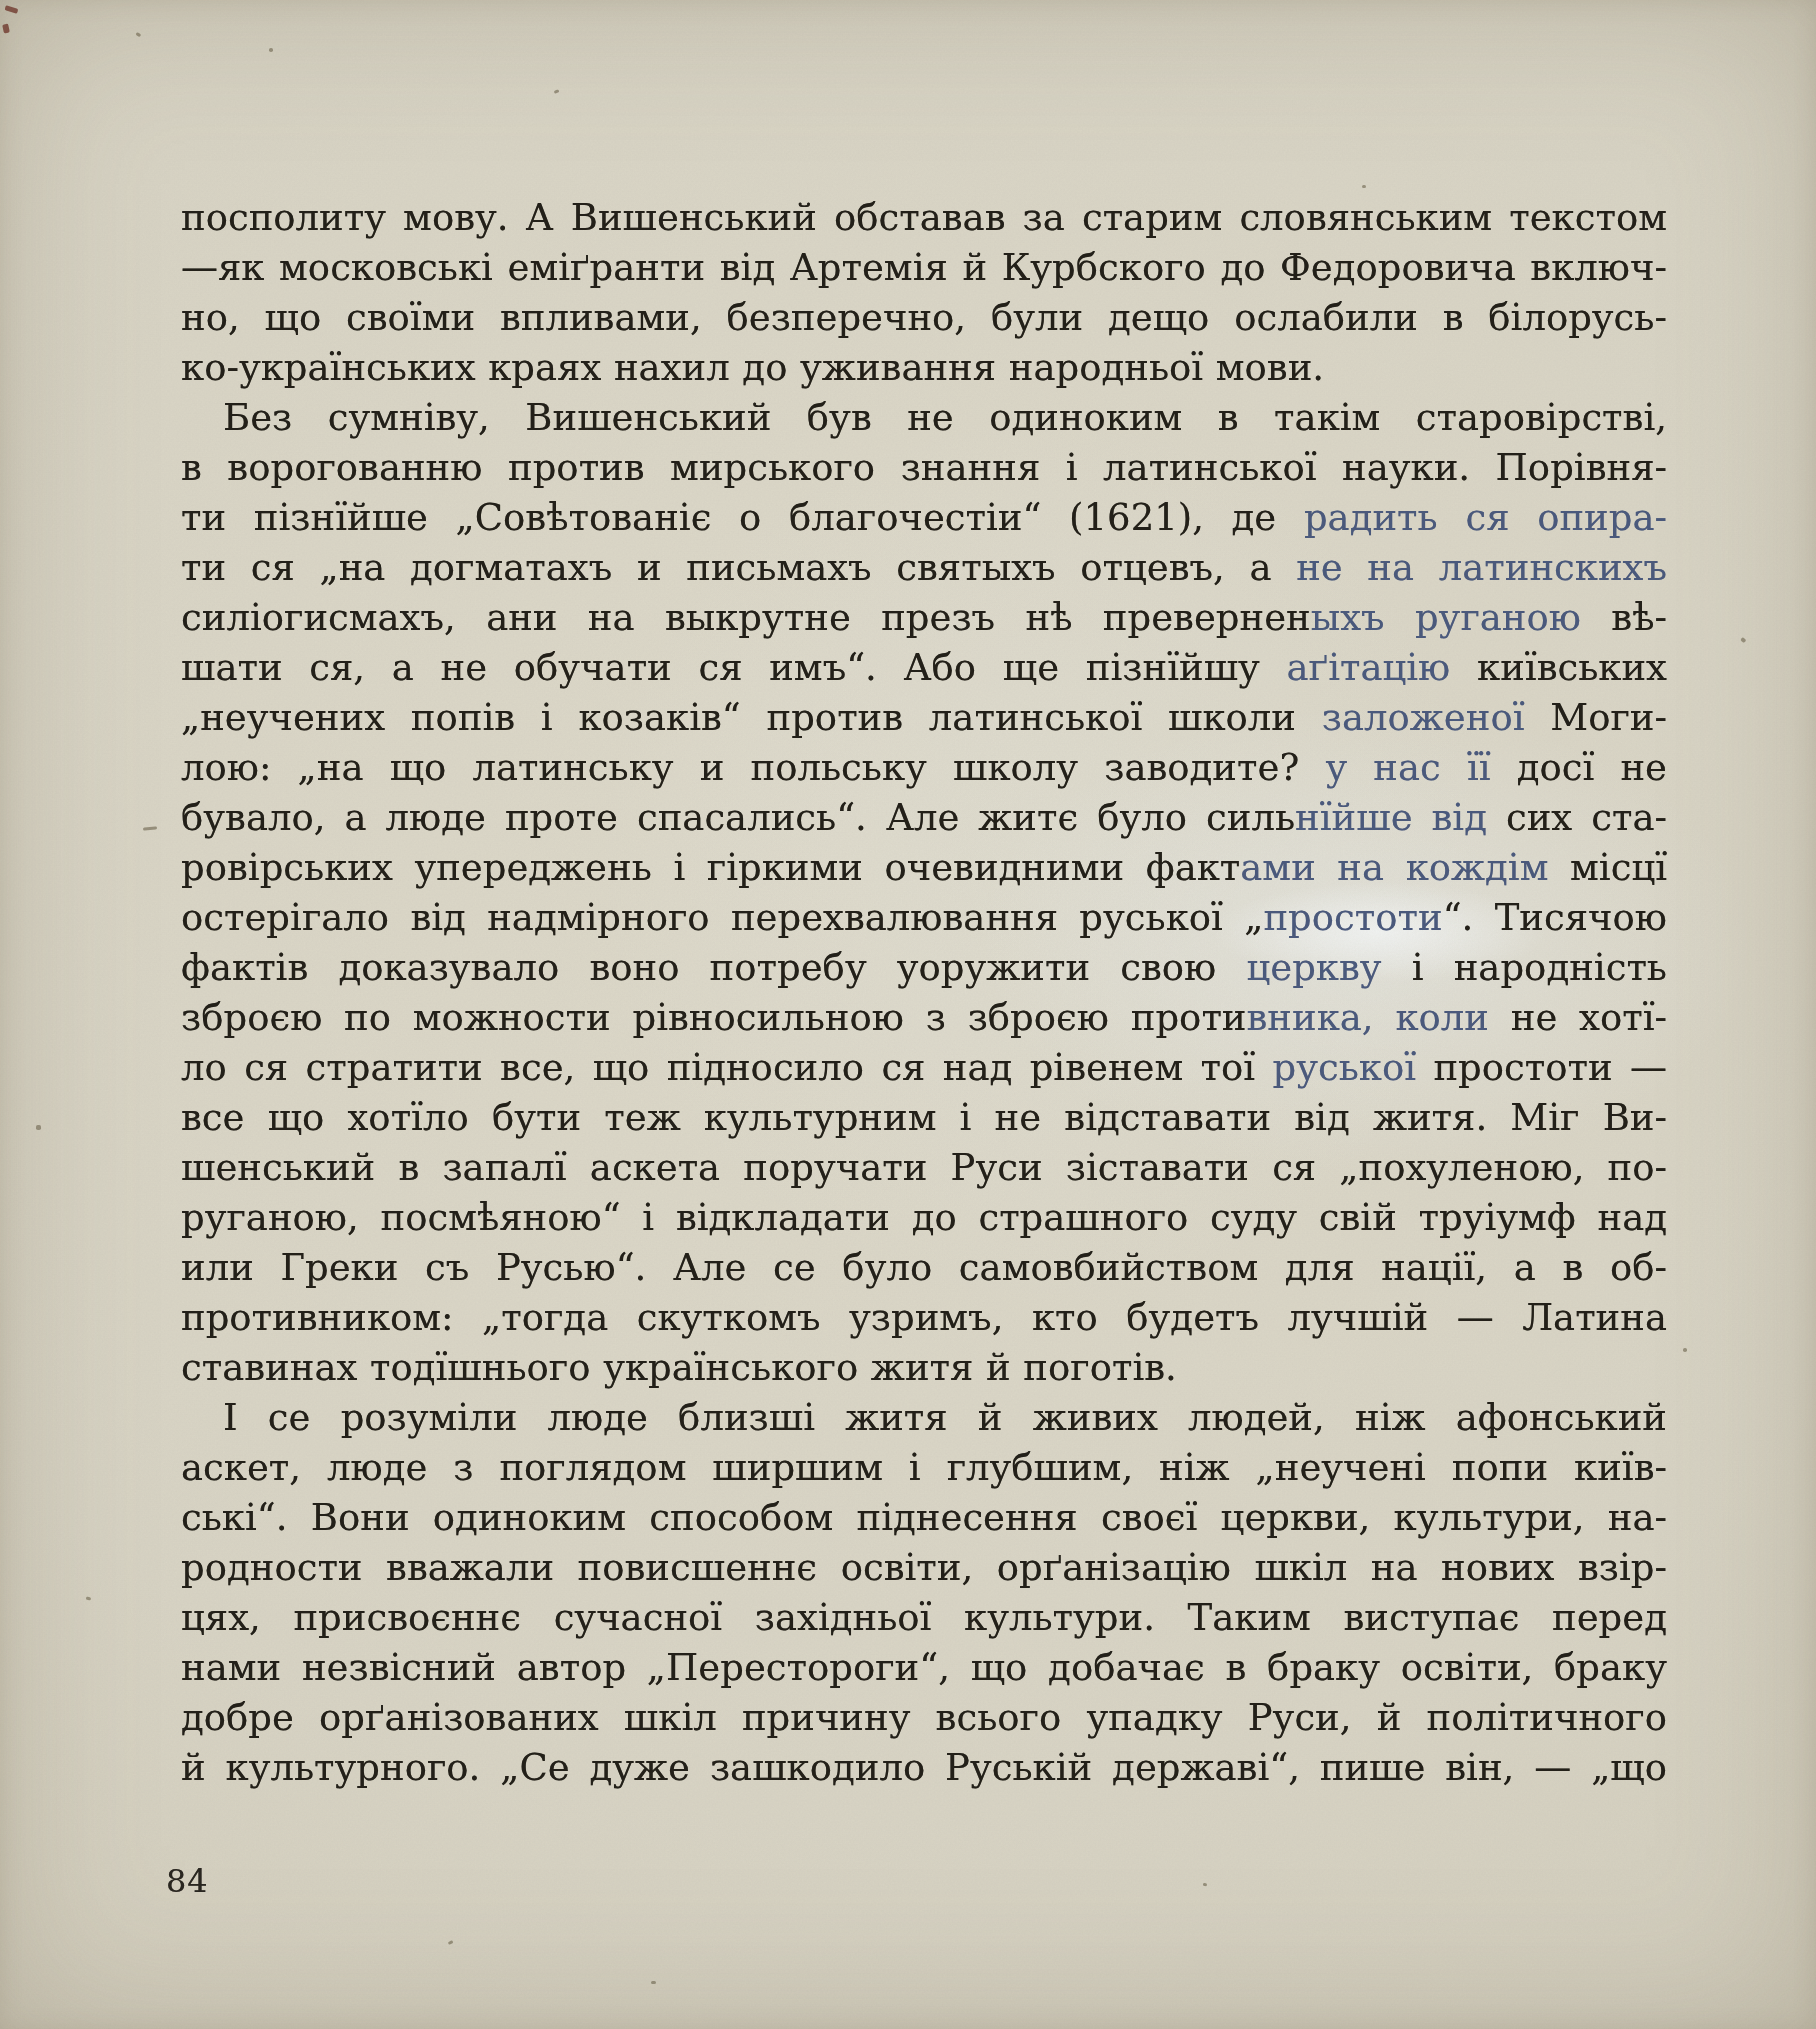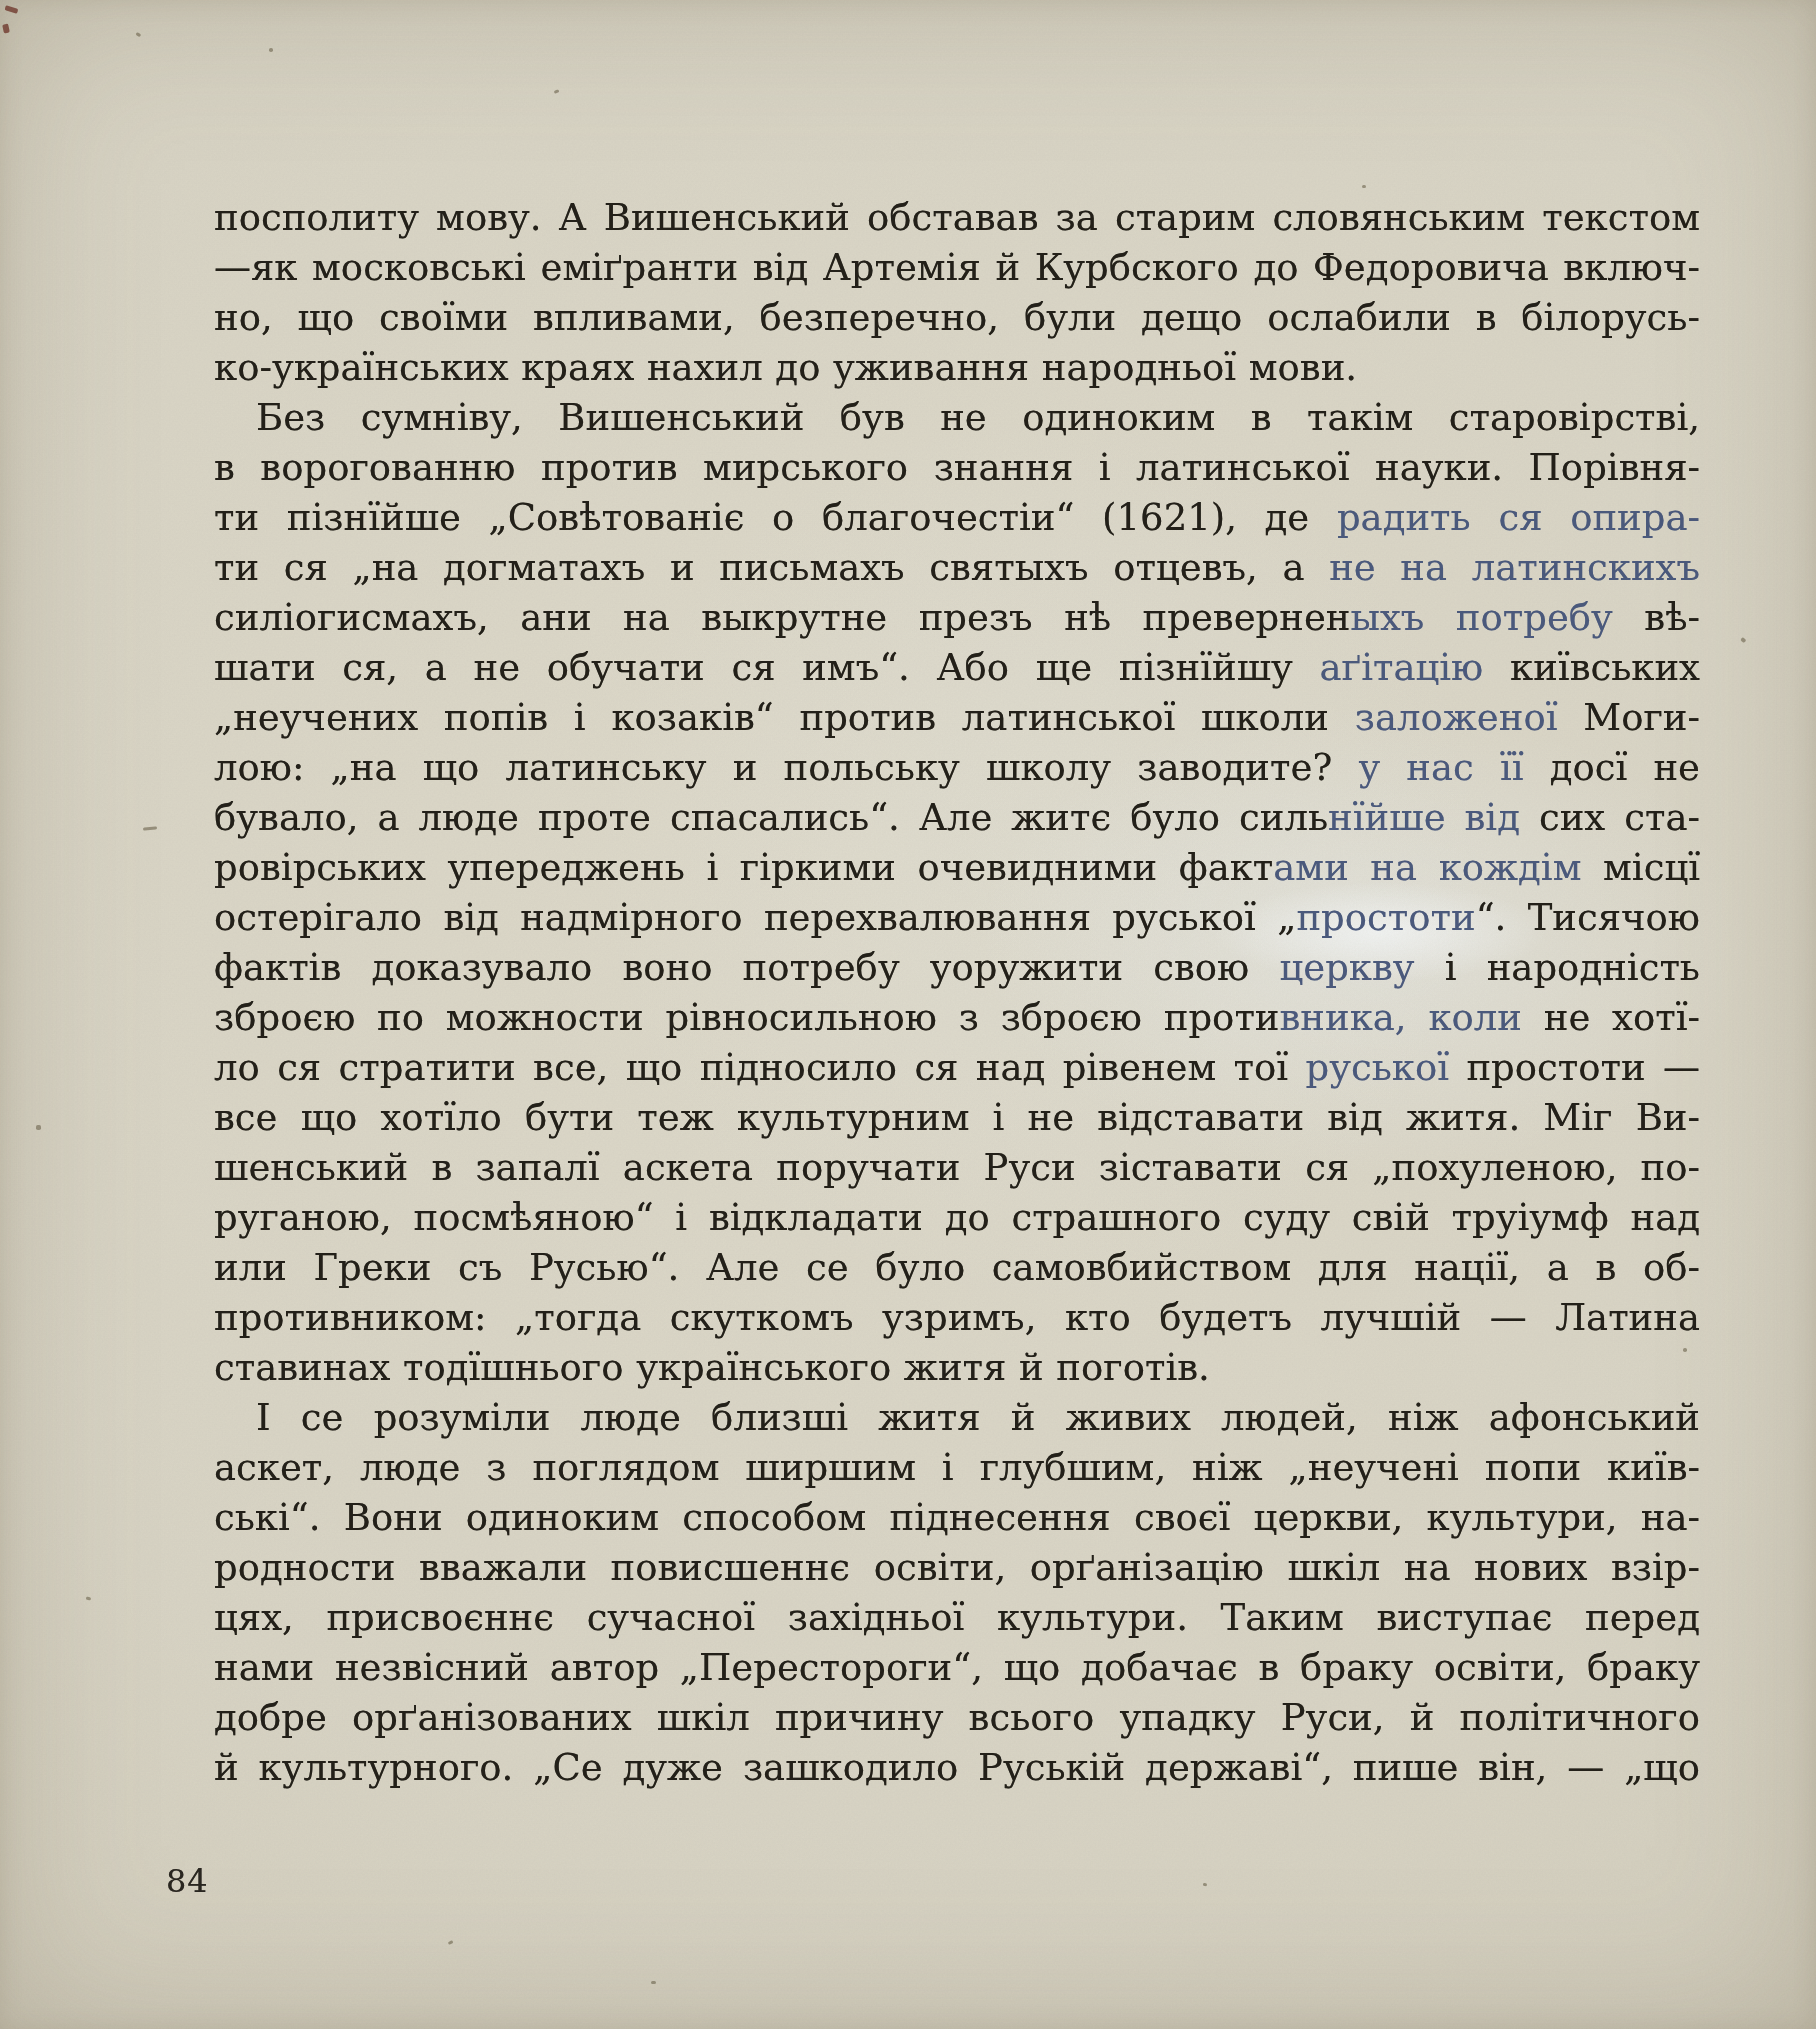--- a/index.html
+++ b/index.html
@@ -25,21 +25,21 @@
     background:radial-gradient(closest-side, rgba(235,239,241,.42), rgba(235,239,241,0));}
   .patch-b{left:1212px;top:882px;width:335px;height:100px;
     background:radial-gradient(closest-side, rgba(246,249,251,.7), rgba(246,249,251,0));}
   .patch-c{left:588px;top:407px;width:905px;height:905px;
     background:radial-gradient(closest-side, rgba(228,230,226,.22), rgba(228,230,226,0));}
 
   
   .speck{position:absolute;background:rgba(98,90,66,.55);border-radius:1.8px;pointer-events:none;}
   .mark-red{position:absolute;background:rgba(104,30,24,.72);border-radius:1.8px;pointer-events:none;}
 
-  #text-block{position:absolute;left:181px;top:193px;width:1486px;margin-left:33px;}
+  #text-block{position:absolute;left:181px;top:193px;width:1486px;}
   .line{
     height:50px;
     font-size:37px;
     line-height:50px;
     color:#232019;
     text-align:justify;
     -moz-text-align-last:justify;
     text-align-last:justify;
     overflow:hidden;
     word-spacing:0.9px;
@@ -82,21 +82,21 @@
 
   <div id="text-block">
       <div class="line"><span class="ink-black">посполиту мову. А Вишенський обставав за старим словянським текстом</span></div>
       <div class="line"><span class="ink-black">—як московські еміґранти від Артемія й Курбского до Федоровича включ-</span></div>
       <div class="line"><span class="ink-black">но, що своїми впливами, безперечно, були дещо ослабили в білорусь-</span></div>
       <div class="line end"><span class="ink-black">ко-українських краях нахил до уживання народньої мови.</span></div>
       <div class="line indent"><span class="ink-black">Без сумніву, Вишенський був не одиноким в такім старовірстві,</span></div>
       <div class="line"><span class="ink-black">в ворогованню против мирського знання і латинської науки. Порівня-</span></div>
       <div class="line"><span class="ink-black">ти пізнїйше „Совѣтованіє о благочестіи“ (1621), де </span><span class="ink-blue">радить ся опира-</span></div>
       <div class="line"><span class="ink-black">ти ся „на догматахъ и письмахъ святыхъ отцевъ, а </span><span class="ink-blue">не на латинскихъ</span></div>
-      <div class="line"><span class="ink-black">силіогисмахъ, ани на выкрутне презъ нѣ превернен</span><span class="ink-blue">ыхъ потребу</span><span class="ink-black"> вѣ-</span></div>
+      <div class="line"><span class="ink-black">силіогисмахъ, ани на выкрутне презъ нѣ превернен</span><span class="ink-blue">ыхъ руганою</span><span class="ink-black"> вѣ-</span></div>
       <div class="line"><span class="ink-black">шати ся, а не обучати ся имъ“. Або ще пізнїйшу </span><span class="ink-blue">аґітацію</span><span class="ink-black"> київських</span></div>
       <div class="line"><span class="ink-black">„неучених попів і козаків“ против латинської школи </span><span class="ink-blue">заложеної</span><span class="ink-black"> Моги-</span></div>
       <div class="line"><span class="ink-black">лою: „на що латинську и польську школу заводите? </span><span class="ink-blue">у нас її</span><span class="ink-black"> досї не</span></div>
       <div class="line"><span class="ink-black">бувало, а люде проте спасались“. Але житє було силь</span><span class="ink-blue">нїйше від</span><span class="ink-black"> сих ста-</span></div>
       <div class="line"><span class="ink-black">ровірських упереджень і гіркими очевидними факт</span><span class="ink-blue">ами на кождім</span><span class="ink-black"> місцї</span></div>
       <div class="line"><span class="ink-black">остерігало від надмірного перехвалювання руської „</span><span class="ink-blue">простоти</span><span class="ink-black">“. Тисячою</span></div>
       <div class="line"><span class="ink-black">фактів доказувало воно потребу уоружити свою </span><span class="ink-blue">церкву</span><span class="ink-black"> і народність</span></div>
       <div class="line"><span class="ink-black">зброєю по можности рівносильною з зброєю проти</span><span class="ink-blue">вника, коли</span><span class="ink-black"> не хотї-</span></div>
       <div class="line"><span class="ink-black">ло ся стратити все, що підносило ся над рівенем тої </span><span class="ink-blue">руської</span><span class="ink-black"> простоти —</span></div>
       <div class="line"><span class="ink-black">все що хотїло бути теж культурним і не відставати від житя. Міг Ви-</span></div>

